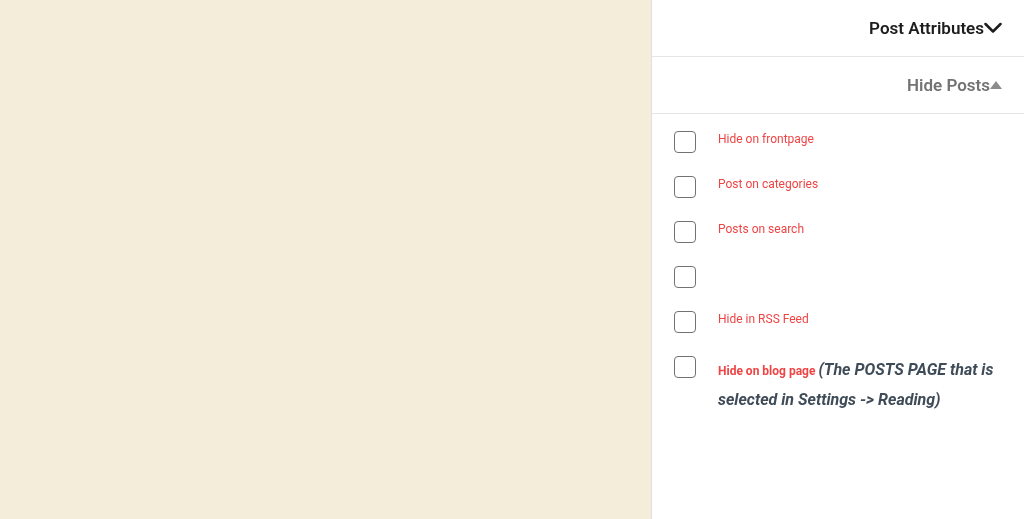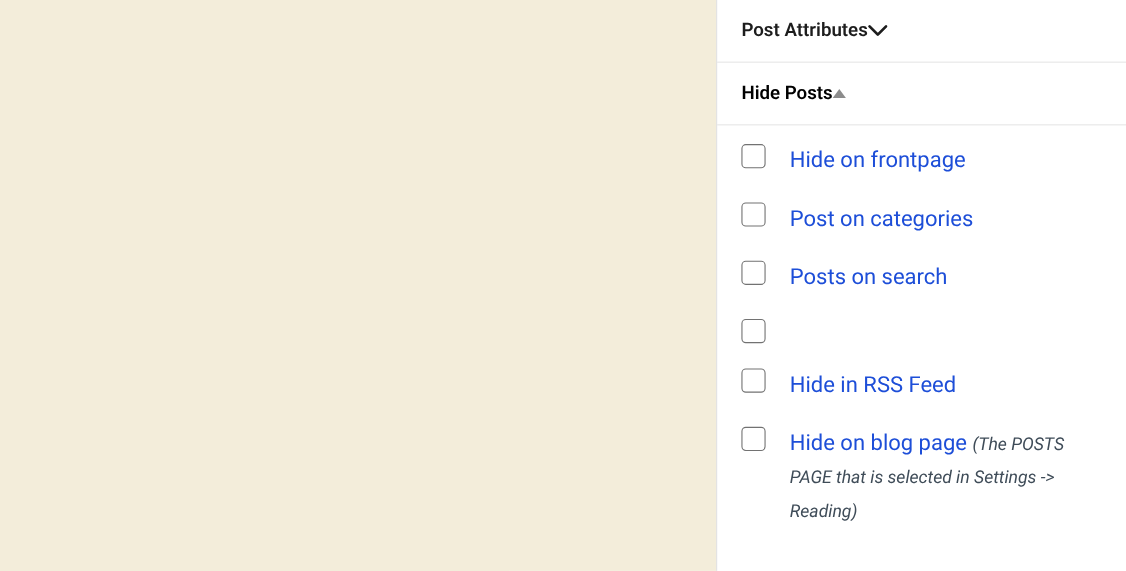--- a/index.html
+++ b/index.html
@@ -20,40 +20,40 @@
     }
     .sidebar {
       width: 373px;
       background: #ffffff;
       border-left: 1px solid #e0e0e0;
       display: flex;
       flex-direction: column;
     }
     .panel-header {
       display: flex;
-      justify-content: flex-start;
+      justify-content: flex-end;
       align-items: center;
       padding: 18px 22px;
       border-bottom: 1px solid #e5e5e5;
     }
     .panel-header.collapsed {
       cursor: pointer;
     }
     .panel-header.expanded {
       cursor: pointer;
     }
     .panel-title {
       font-size: 17px;
       font-weight: 600;
     }
     .panel-title.strong {
       color: #1d1d1d;
     }
     .panel-title.muted {
-      color: #000000;
+      color: #737373;
       font-weight: 600;
     }
     .chevron-down {
       width: 18px;
       height: 18px;
       display: inline-flex;
       align-items: center;
       justify-content: center;
     }
     .chevron-down svg {
@@ -83,35 +83,36 @@
       height: 22px;
       border: 1.5px solid #727272;
       border-radius: 4px;
       background: #fff;
       flex-shrink: 0;
       margin-right: 22px;
       margin-top: 1px;
       cursor: pointer;
     }
     .checkbox-label {
-      font-size: 20px;
-      color: #1d4ed8;
+      font-size: 12px;
+      color: #ef4444;
       line-height: 1.55;
     }
     .checkbox-note {
       font-style: italic;
       color: #3f4c58;
     }
     .last-row .checkbox-label {
       display: inline;
     }
     .last-row-text {
       font-size: 16px;
       color: #3f4c58;
       line-height: 1.9;
+      font-weight: bold;
     }
   </style>
 </head>
 <body>
 
 <div class="main-canvas"></div>
 
 <div class="sidebar">
 
   <div class="panel-header collapsed">

